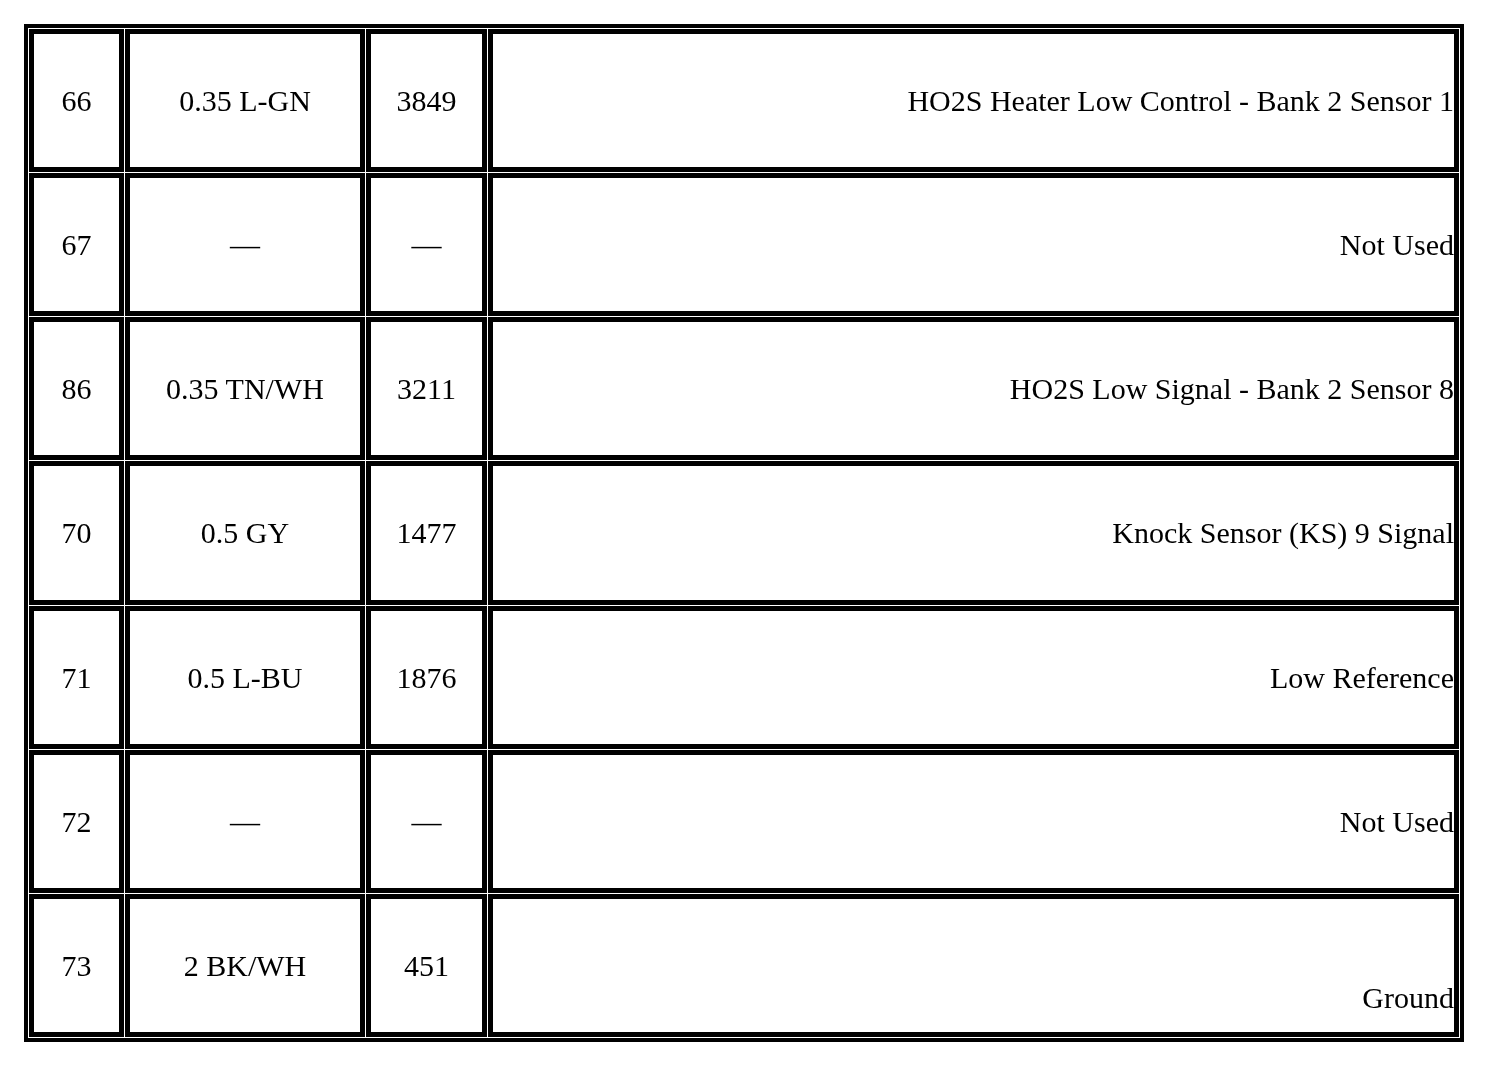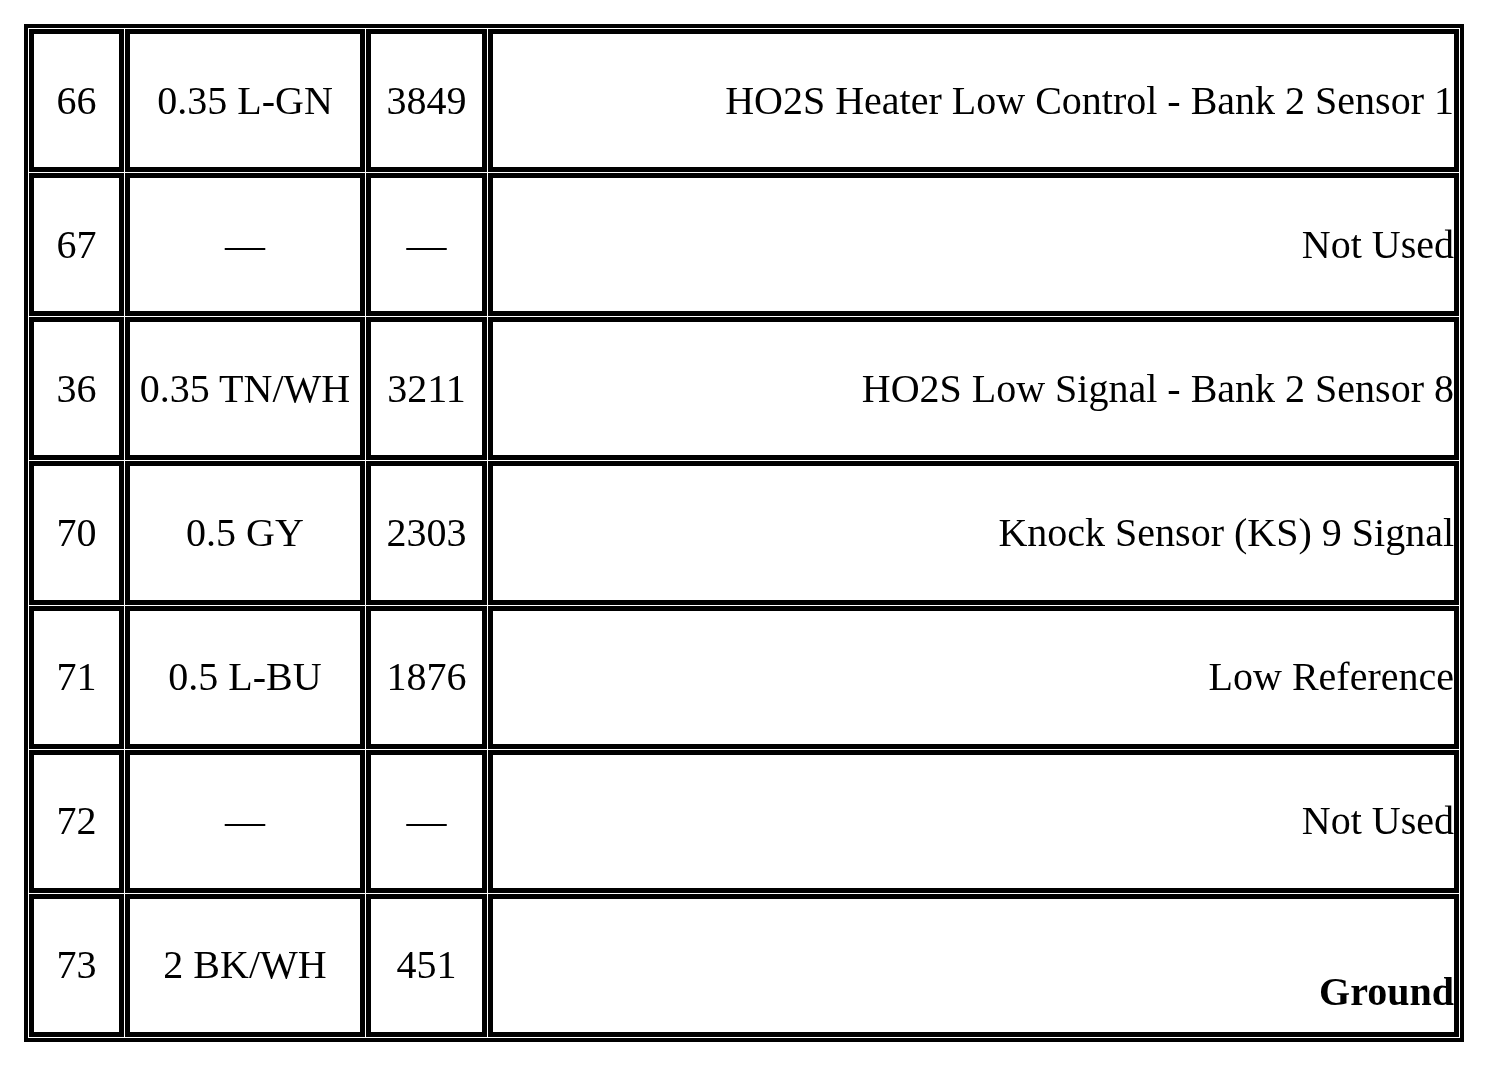--- a/index.html
+++ b/index.html
@@ -43,21 +43,21 @@
     table-layout: fixed;
     background: #ffffff;
   }
 
   .pin-table td {
     border: 5px solid #000000;
     box-sizing: border-box;
     background: #ffffff;
     padding: 0;
     vertical-align: middle;
-    font-size: 40px;
+    font-size: 30px;
     line-height: 1.1;
     height: 125px;
   }
 
   
   col.c-pin   { width: 95px; }
   col.c-wire  { width: 240px; }
   col.c-ckt   { width: 121px; }
   col.c-desc  { width: auto; }
 
@@ -70,21 +70,20 @@
   .cell-desc {
     text-align: right;
     padding-left: 5px;
     font-size: 30px;
   }
 
   
   .cell-desc.low {
     vertical-align: bottom;
     padding-bottom: 18px;
-    font-weight: bold;
   }
 </style>
 </head>
 <body>
 
 <div class="page">
 
   <div class="pin-table-wrap">
     <table class="pin-table">
       <colgroup>
@@ -103,31 +102,31 @@
         </tr>
 
         <tr>
           <td class="cell-pin">67</td>
           <td class="cell-wire">—</td>
           <td class="cell-ckt">—</td>
           <td class="cell-desc">Not Used</td>
         </tr>
 
         <tr>
-          <td class="cell-pin">36</td>
+          <td class="cell-pin">86</td>
           <td class="cell-wire">0.35 TN/WH</td>
           <td class="cell-ckt">3211</td>
           <td class="cell-desc">HO2S Low Signal - Bank 2 Sensor 8</td>
         </tr>
 
 
         <tr>
           <td class="cell-pin">70</td>
           <td class="cell-wire">0.5 GY</td>
-          <td class="cell-ckt">2303</td>
+          <td class="cell-ckt">1477</td>
           <td class="cell-desc">Knock Sensor (KS) 9 Signal</td>
         </tr>
 
         <tr>
           <td class="cell-pin">71</td>
           <td class="cell-wire">0.5 L-BU</td>
           <td class="cell-ckt">1876</td>
           <td class="cell-desc">Low Reference</td>
         </tr>
 

